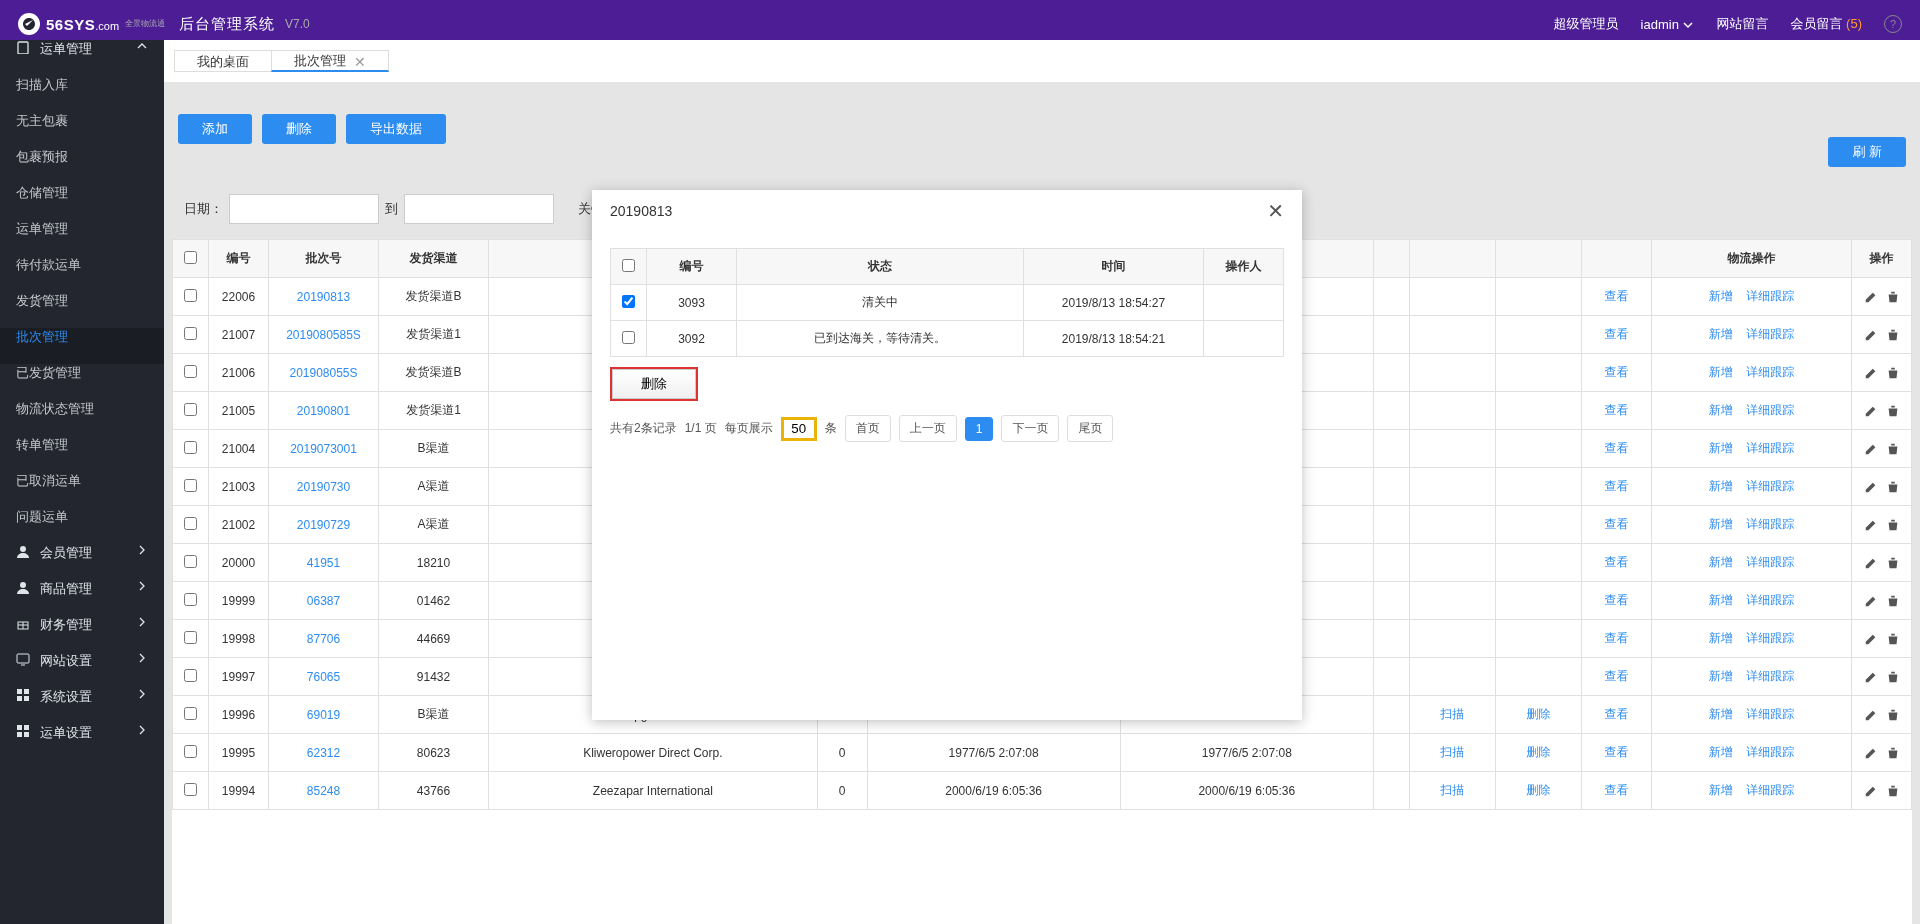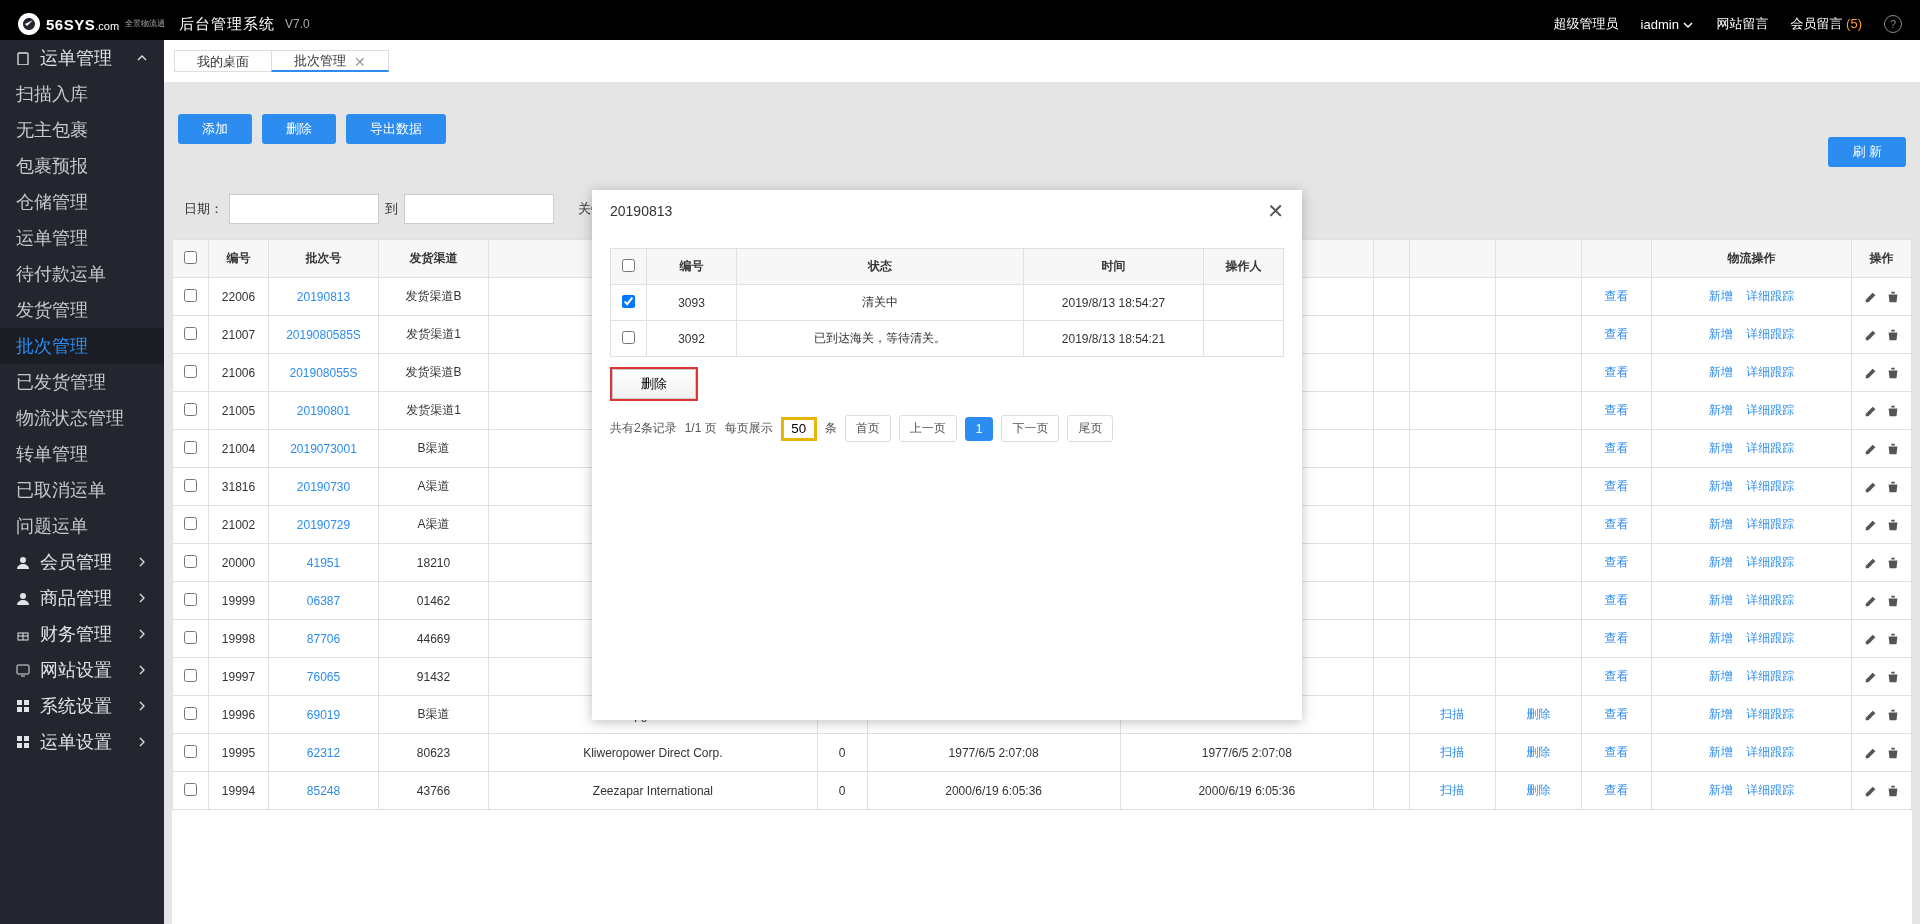--- a/index.html
+++ b/index.html
@@ -1,31 +1,31 @@
 <!DOCTYPE html>
 <html><head>
 <meta charset="utf-8">
 <style>
 * { margin:0; padding:0; box-sizing:border-box; font-family:"Microsoft YaHei",Arial,sans-serif; }
 body { background:#e5e5e5; color:#333; font-size:13px; overflow:hidden; }
-.topbar { height:48px; background:#000000; color:#fff; display:flex; align-items:center; padding:0 18px; }
+.topbar { height:48px; background:#4c1d95; color:#fff; display:flex; align-items:center; padding:0 18px; }
 .logo { display:flex; align-items:center; gap:6px; }
 .logo-icon { width:22px; height:22px; border-radius:50%; background:#fff; display:flex; align-items:center; justify-content:center; color:#23262e; font-weight:bold; }
 .logo-icon svg { width:16px; height:16px; }
 .brand { font-weight:600; font-size:15px; letter-spacing:.5px; }
 .brand-sub { font-size:8px; color:#aaa; line-height:1;text-align:center; }
 .sysname { margin-left:14px; font-size:15px; letter-spacing:1px; }
 .ver { margin-left:10px; font-size:12px; color:#aaa; }
 .topbar-right { margin-left:auto; display:flex; align-items:center; gap:22px; font-size:13px; }
 .topbar-right .link { cursor:pointer; }
 .badge-count { color:#ff9a2e; }
 .help-icon { width:18px; height:18px; border:1.5px solid #888; border-radius:50%; display:flex; align-items:center; justify-content:center; font-size:11px; color:#888; }
 
 .sidebar { position:fixed; top:40px; bottom:0; left:0; width:164px; background:#23262e; color:#c5c8ce; overflow-y:auto; }
-.menu-item { display:flex; align-items:center; height:36px; padding:0 16px; cursor:pointer; font-size:18px; gap:10px; }
+.menu-item { display:flex; align-items:flex-start; height:36px; padding:0 16px; cursor:pointer; font-size:13px; gap:10px; }
 .menu-item.section { color:#dfe3ea; }
 .menu-item.sub { color:#c5c8ce; }
 .menu-item.sub.active { background:#1a1d24; color:#2d8cf0; }
 .menu-icon { width:14px; height:14px; flex-shrink:0; }
 .chev { margin-left:auto; width:12px; height:12px; }
 
 .main { position:fixed; top:40px; left:164px; right:0; bottom:0; display:flex; flex-direction:column; }
 .tabs { background:#fff; display:flex; align-items:center; height:42px; padding:0 10px; }
 .tab { height:22px; display:flex; align-items:flex-end; padding:0 22px; border:1px solid #ddd; background:#fff; margin-right:-1px; cursor:pointer; font-size:13px; gap:8px; }
 .tab.active { border-bottom:2px solid #2d8cf0; }
@@ -352,21 +352,21 @@
                   <path d="M2 11l8-8 3 3-8 8H2v-3z" fill="#555"></path>
                 </svg>
                 <svg viewBox="0 0 16 16">
                   <path d="M3 5h10l-1 9H4L3 5zm3-3h4v2H6V2z" fill="#555"></path>
                 </svg>
               </div>
             </td>
           </tr>
           <tr>
     <td><input type="checkbox" class="chk" style=""></td>
-    <td>31816</td>
+    <td>21003</td>
     <td><a class="lnk">20190730</a></td>
     <td>A渠道</td>
     <td>深</td>
     <td></td>
     <td></td>
     <td></td>
     <td></td>
     <td></td>
             <td></td>
     <td><a class="lnk">查看</a></td>

